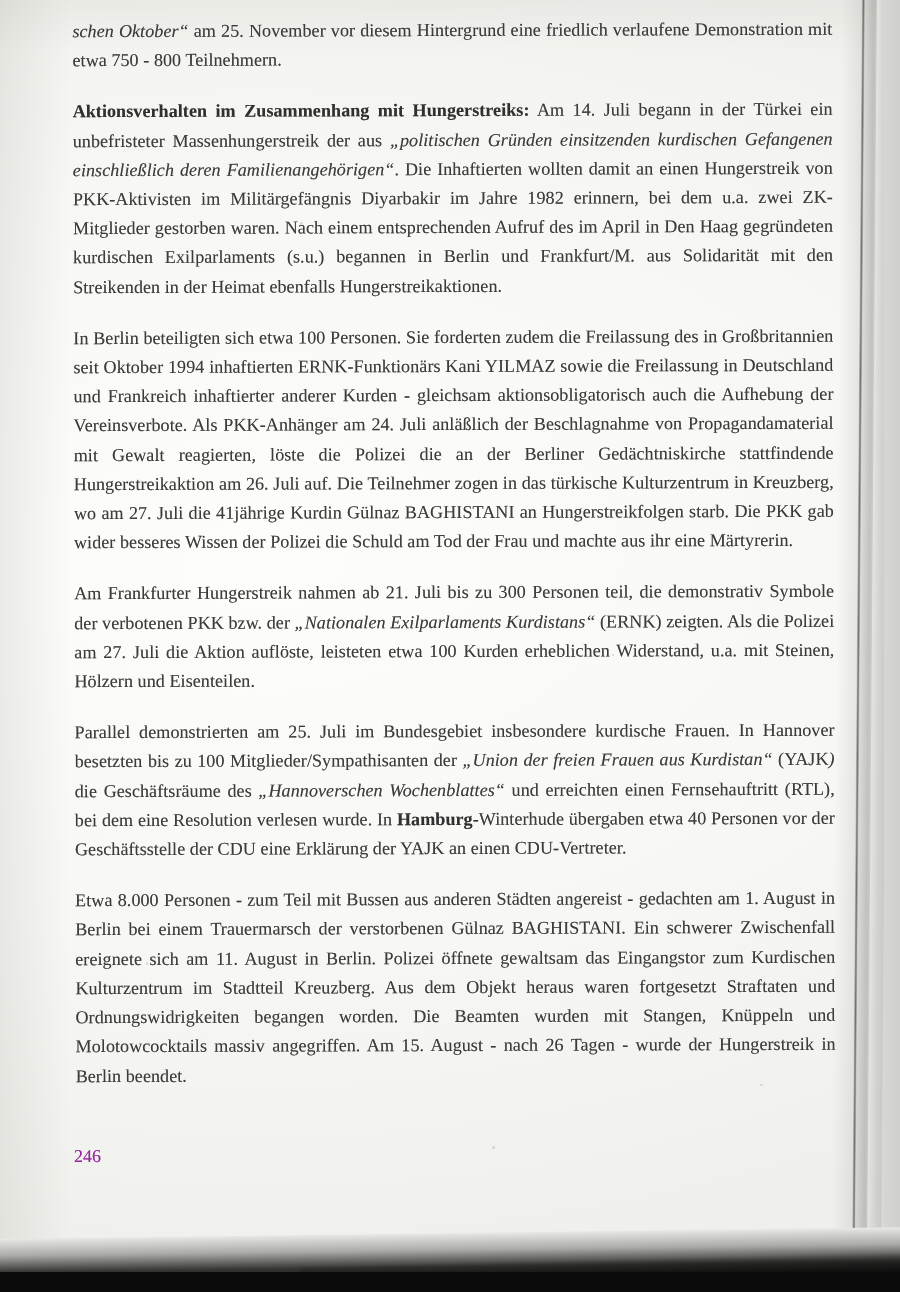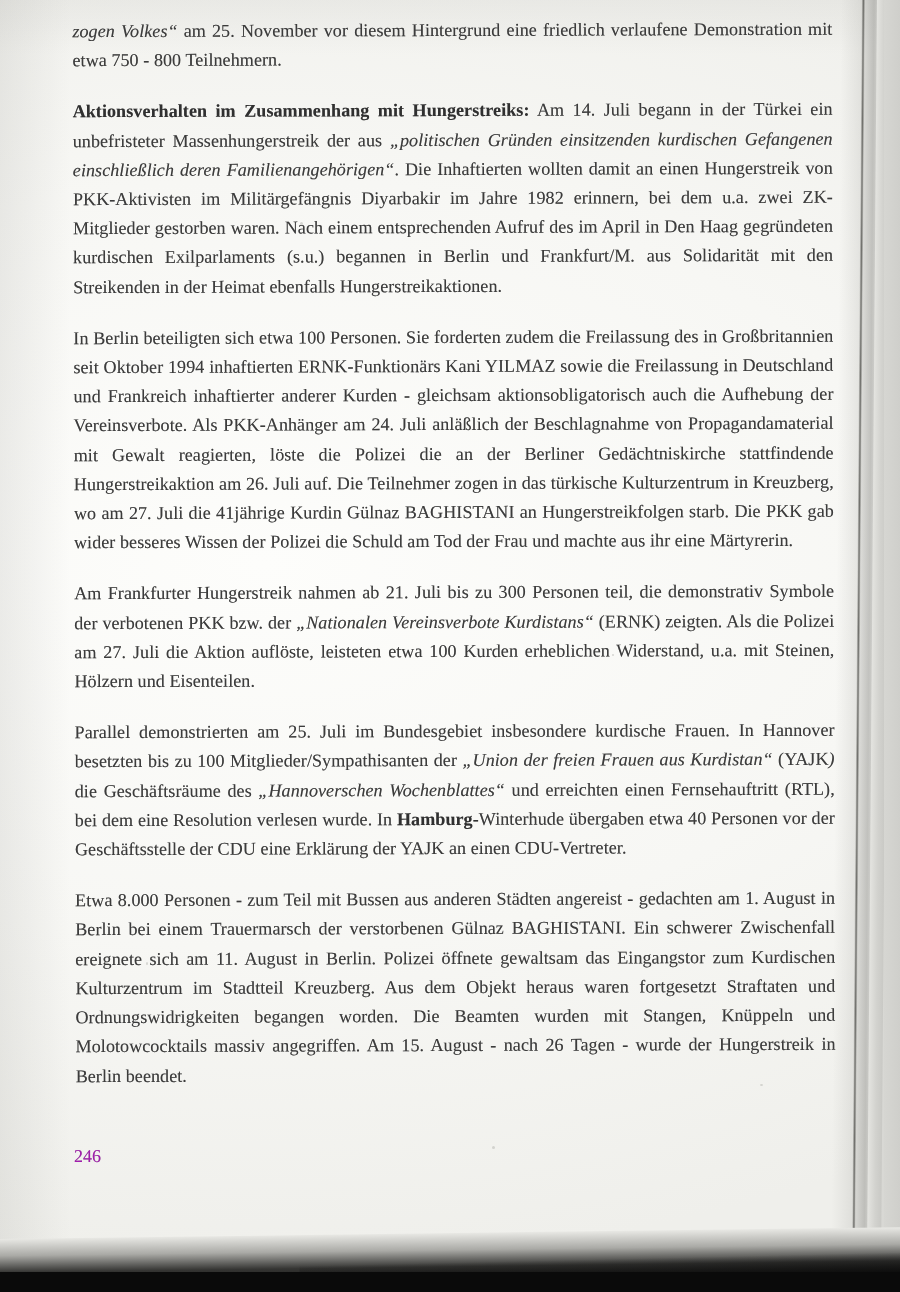--- a/index.html
+++ b/index.html
@@ -182,24 +182,24 @@
     <div class="paper-shade"></div>
 
     <span class="fleck" style="left:300px; top:228px; width:3px; height:3px;"></span>
     <span class="fleck" style="left:612px; top:660px; width:2px; height:2px;"></span>
     <span class="fleck" style="left:146px; top:968px; width:2px; height:3px;"></span>
     <span class="fleck" style="left:760px; top:1090px; width:3px; height:2px;"></span>
     <span class="fleck" style="left:492px; top:1152px; width:3px; height:3px;"></span>
   </div>
 
   <div class="text-column" id="text-column">
-      <p class="para"><i>zogen Volkes“</i><span> am 25. November vor diesem Hintergrund eine friedlich verlaufene Demonstration mit etwa 750 - 800 Teilnehmern.</span></p>
+      <p class="para"><i>schen Oktober“</i><span> am 25. November vor diesem Hintergrund eine friedlich verlaufene Demonstration mit etwa 750 - 800 Teilnehmern.</span></p>
       <p class="para"><b>Aktionsverhalten im Zusammenhang mit Hungerstreiks:</b><span> Am 14. Juli begann in der Türkei ein unbefristeter Massenhungerstreik der aus </span><i>„politischen Gründen einsitzenden kurdischen Gefangenen einschließlich deren Familienangehörigen“</i><span>. Die Inhaftierten wollten damit an einen Hungerstreik von PKK-Aktivisten im Militärgefängnis Diyarbakir im Jahre 1982 erinnern, bei dem u.a. zwei ZK-Mitglieder gestorben waren. Nach einem entsprechenden Aufruf des im April in Den Haag gegründeten kurdischen Exilparlaments (s.u.) begannen in Berlin und Frankfurt/M. aus Solidarität mit den Streikenden in der Heimat ebenfalls Hungerstreikaktionen.</span></p>
       <p class="para"><span>In Berlin beteiligten sich etwa 100 Personen. Sie forderten zudem die Freilassung des in Großbritannien seit Oktober 1994 inhaftierten ERNK-Funktionärs Kani YILMAZ sowie die Freilassung in Deutschland und Frankreich inhaftierter anderer Kurden - gleichsam aktionsobligatorisch auch die Aufhebung der Vereinsverbote. Als PKK-Anhänger am 24. Juli anläßlich der Beschlagnahme von Propagandamaterial mit Gewalt reagierten, löste die Polizei die an der Berliner Gedächtniskirche stattfindende Hungerstreikaktion am 26. Juli auf. Die Teilnehmer zogen in das türkische Kulturzentrum in Kreuzberg, wo am 27. Juli die 41jährige Kurdin Gülnaz BAGHISTANI an Hungerstreikfolgen starb. Die PKK gab wider besseres Wissen der Polizei die Schuld am Tod der Frau und machte aus ihr eine Märtyrerin.</span></p>
-      <p class="para"><span>Am Frankfurter Hungerstreik nahmen ab 21. Juli bis zu 300 Personen teil, die demonstrativ Symbole der verbotenen PKK bzw. der </span><i>„Nationalen Vereinsverbote Kurdistans“</i><span> (ERNK) zeigten. Als die Polizei am 27. Juli die Aktion auflöste, leisteten etwa 100 Kurden erheblichen Widerstand, u.a. mit Steinen, Hölzern und Eisenteilen.</span></p>
+      <p class="para"><span>Am Frankfurter Hungerstreik nahmen ab 21. Juli bis zu 300 Personen teil, die demonstrativ Symbole der verbotenen PKK bzw. der </span><i>„Nationalen Exilparlaments Kurdistans“</i><span> (ERNK) zeigten. Als die Polizei am 27. Juli die Aktion auflöste, leisteten etwa 100 Kurden erheblichen Widerstand, u.a. mit Steinen, Hölzern und Eisenteilen.</span></p>
       <p class="para"><span>Parallel demonstrierten am 25. Juli im Bundesgebiet insbesondere kurdische Frauen. In Hannover besetzten bis zu 100 Mitglieder/Sympathisanten der </span><i>„Union der freien Frauen aus Kurdistan“</i><span> (YAJK</span><i>)</i><span> die Geschäftsräume des </span><i>„Hannoverschen Wochenblattes“</i><span> und erreichten einen Fernsehauftritt (RTL), bei dem eine Resolution verlesen wurde. In </span><b>Hamburg-</b><span>Winterhude übergaben etwa 40 Personen vor der Geschäftsstelle der CDU eine Erklärung der YAJK an einen CDU-Vertreter.</span></p>
       <p class="para"><span>Etwa 8.000 Personen - zum Teil mit Bussen aus anderen Städten angereist - gedachten am 1. August in Berlin bei einem Trauermarsch der verstorbenen Gülnaz BAGHISTANI. Ein schwerer Zwischenfall ereignete sich am 11. August in Berlin. Polizei öffnete gewaltsam das Eingangstor zum Kurdischen Kulturzentrum im Stadtteil Kreuzberg. Aus dem Objekt heraus waren fortgesetzt Straftaten und Ordnungswidrigkeiten begangen worden. Die Beamten wurden mit Stangen, Knüppeln und Molotowcocktails massiv angegriffen. Am 15. August - nach 26 Tagen - wurde der Hungerstreik in Berlin beendet.</span></p>
     </div>
 
   <div class="page-number">246</div>
 
   <div class="gutter-soft"></div>
   <div class="gutter-line"></div>
   <div class="page-right-edge"></div>
   <div class="outer-right"></div>

